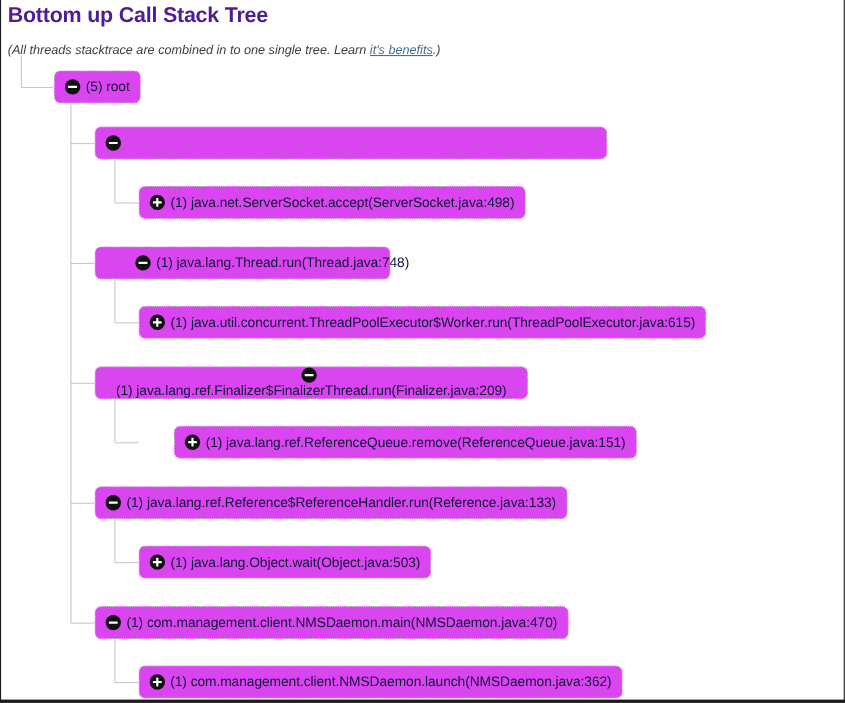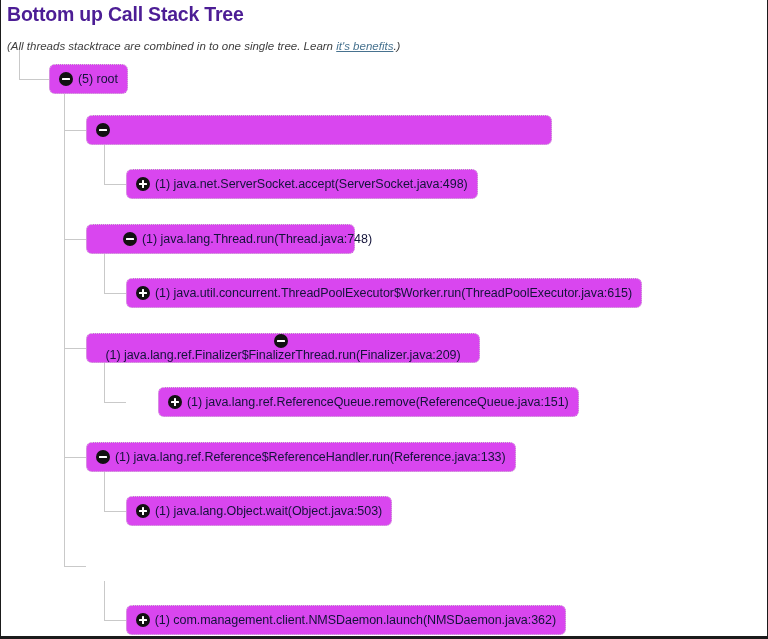--- a/index.html
+++ b/index.html
@@ -182,20 +182,24 @@
         <span class="toggle-icon"></span>
         <span class="node-label">(1) java.lang.ref.Reference$ReferenceHandler.run(Reference.java:133)</span>
       </div>
       <div class="connector v" style="left: 103px; top: 472px; height: 39px;"></div>
       <div class="connector h" style="left: 103px; top: 511px; width: 22px;"></div>
       <div class="node" style="left: 125px; top: 496px; width: 266px; text-align: right;">
         <span class="toggle-icon plus"></span>
         <span class="node-label">(1) java.lang.Object.wait(Object.java:503)</span>
       </div>
       <div class="connector h" style="left: 63px; top: 566px; width: 22px;"></div>
+      <div class="node" style="left: 85px; top: 551px; width: 431px;">
+        <span class="toggle-icon"></span>
+        <span class="node-label">(1) com.management.client.NMSDaemon.main(NMSDaemon.java:470)</span>
+      </div>
       <div class="connector v" style="left: 103px; top: 581px; height: 39px;"></div>
       <div class="connector h" style="left: 103px; top: 620px; width: 22px;"></div>
       <div class="node" style="left: 125px; top: 605px; width: 440px; justify-content: flex-end;">
         <span class="toggle-icon plus"></span>
         <span class="node-label">(1) com.management.client.NMSDaemon.launch(NMSDaemon.java:362)</span>
       </div>
     </div>
 
 </div>
 

